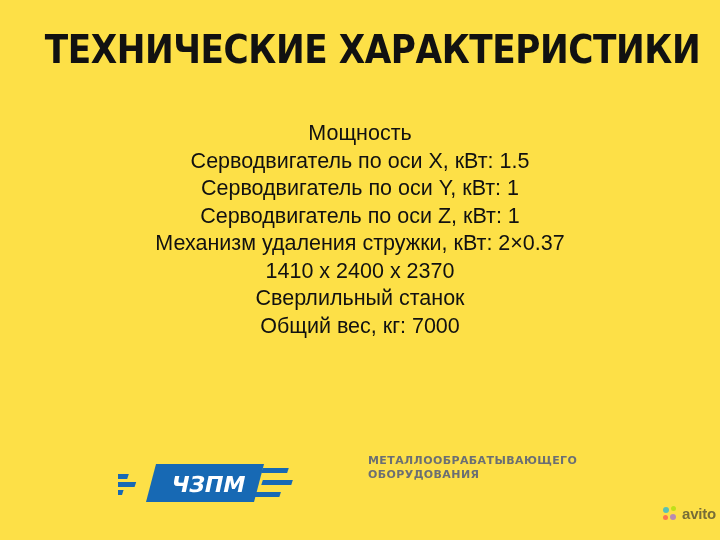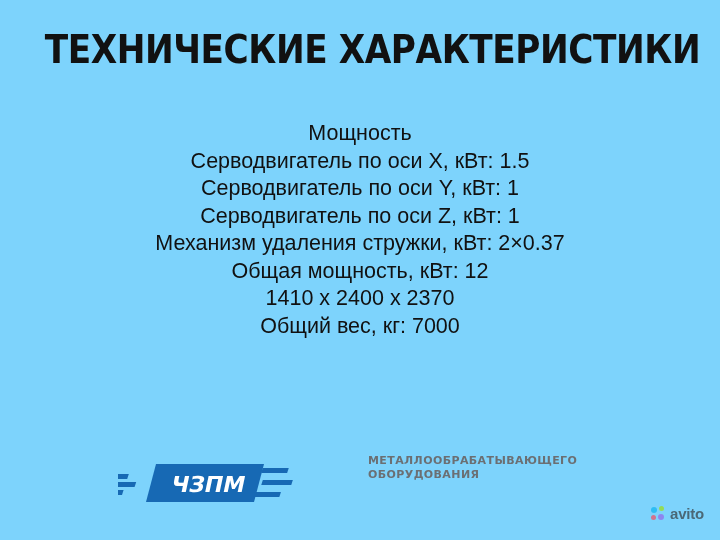--- a/index.html
+++ b/index.html
@@ -11,21 +11,21 @@
     height: 540px;
     background: #ffffff;
     font-family: "Liberation Sans", sans-serif;
     overflow: hidden;
     position: relative;
   }
   .page {
     position: relative;
     width: 720px;
     height: 540px;
-    background: #7dd3fc;
+    background: #fde047;
     box-sizing: border-box;
   }
 
   
   .title-wrap {
     position: absolute;
     top: 30px;
     left: 0;
     width: 720px;
     text-align: center;
@@ -100,21 +100,21 @@
     line-height: 13.5px;
     color: #6b6f73;
     letter-spacing: 0.4px;
     text-transform: uppercase;
     white-space: nowrap;
   }
 
   
   .avito {
     position: absolute;
-    right: 16px;
+    right: 4px;
     bottom: 10px;
     display: flex;
     align-items: center;
     gap: 4px;
     opacity: 0.65;
   }
   .avito-dots {
     position: relative;
     width: 15px;
     height: 15px;
@@ -145,22 +145,22 @@
   <div class="title-wrap">
     <div class="title">ТЕХНИЧЕСКИЕ ХАРАКТЕРИСТИКИ</div>
   </div>
 
   <div class="spec-block">
     <div class="spec-line">Мощность</div>
     <div class="spec-line">Серводвигатель по оси X, кВт: 1.5</div>
     <div class="spec-line">Серводвигатель по оси Y, кВт: 1</div>
     <div class="spec-line">Серводвигатель по оси Z, кВт: 1</div>
     <div class="spec-line">Механизм удаления стружки, кВт: 2×0.37</div>
-    <div class="spec-line">Общая мощность, кВт: 12</div>
     <div class="spec-line">1410 х 2400 х 2370</div>
+    <div class="spec-line">Сверлильный станок</div>
     <div class="spec-line">Общий вес, кг: 7000</div>
   </div>
 
   <div class="footer">
 
     <div class="czpm-logo">
       <svg width="176" height="50" viewBox="0 0 176 50" xmlns="http://www.w3.org/2000/svg" aria-hidden="true">
         <g fill="#1769b4">
 
           <rect x="0" y="16" width="16" height="5" transform="skewX(-18)"></rect>

